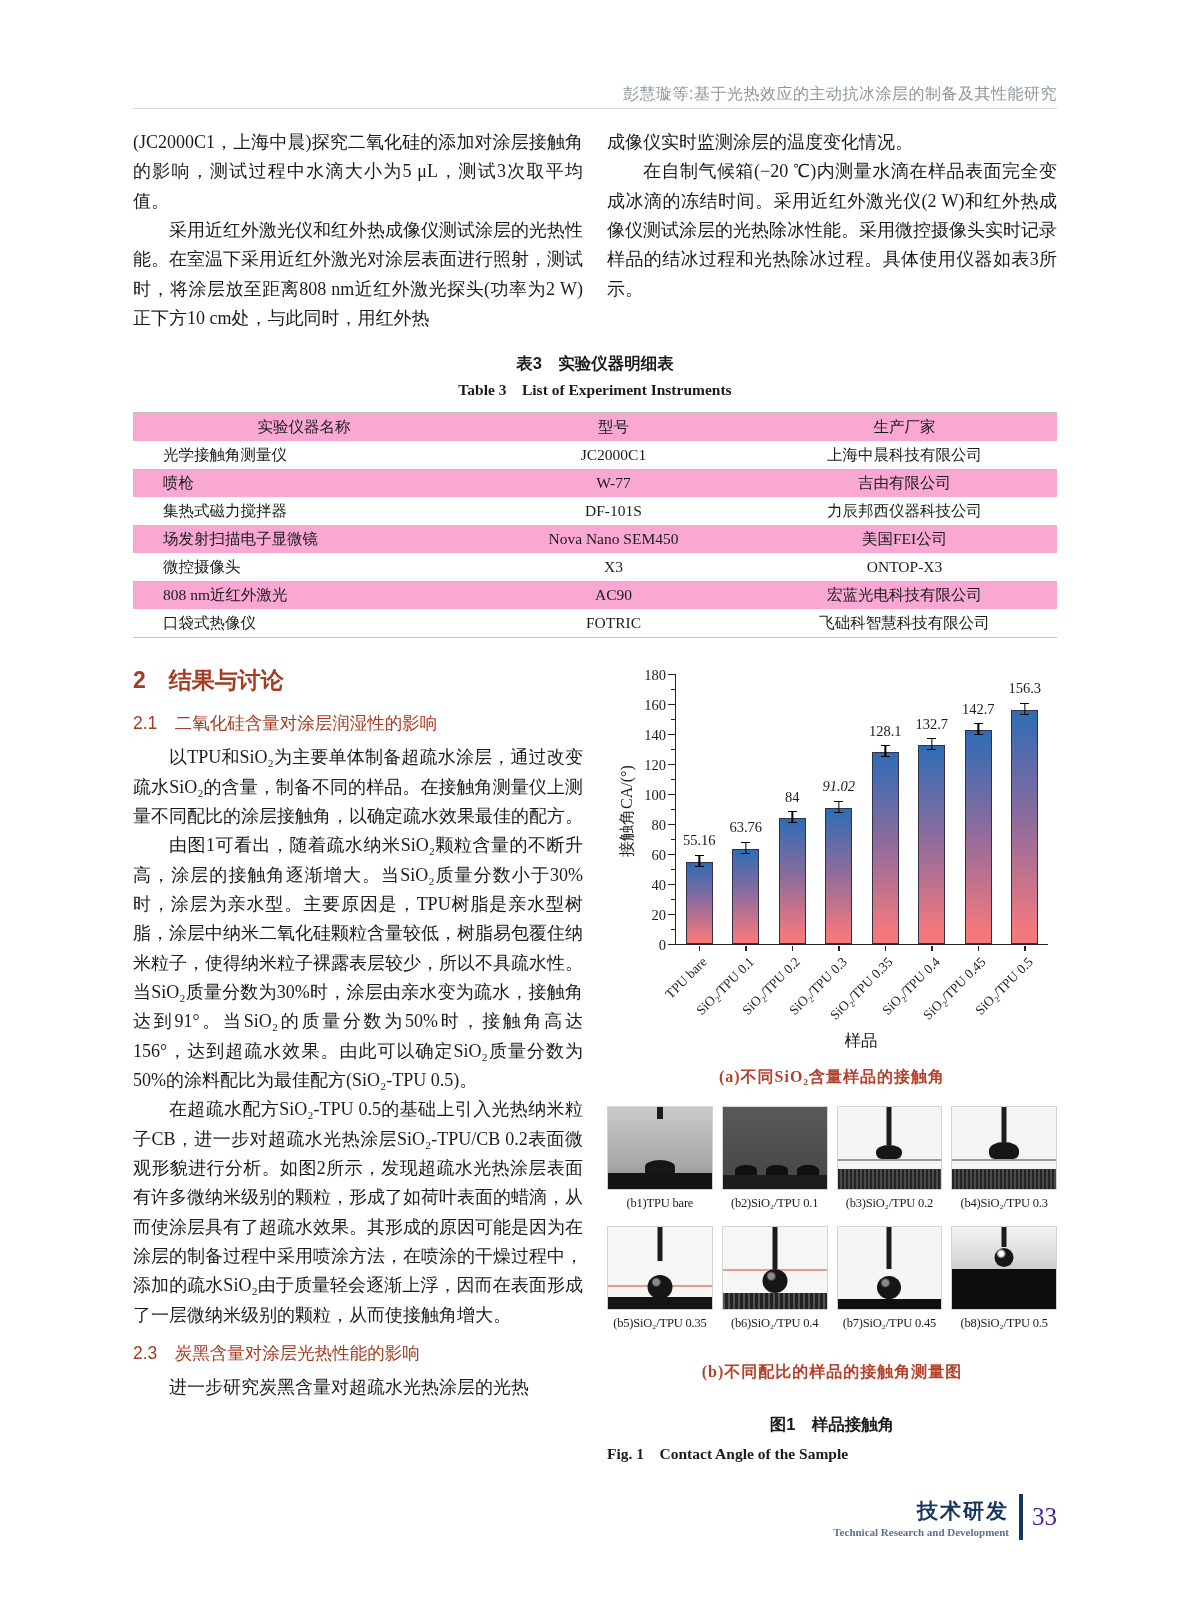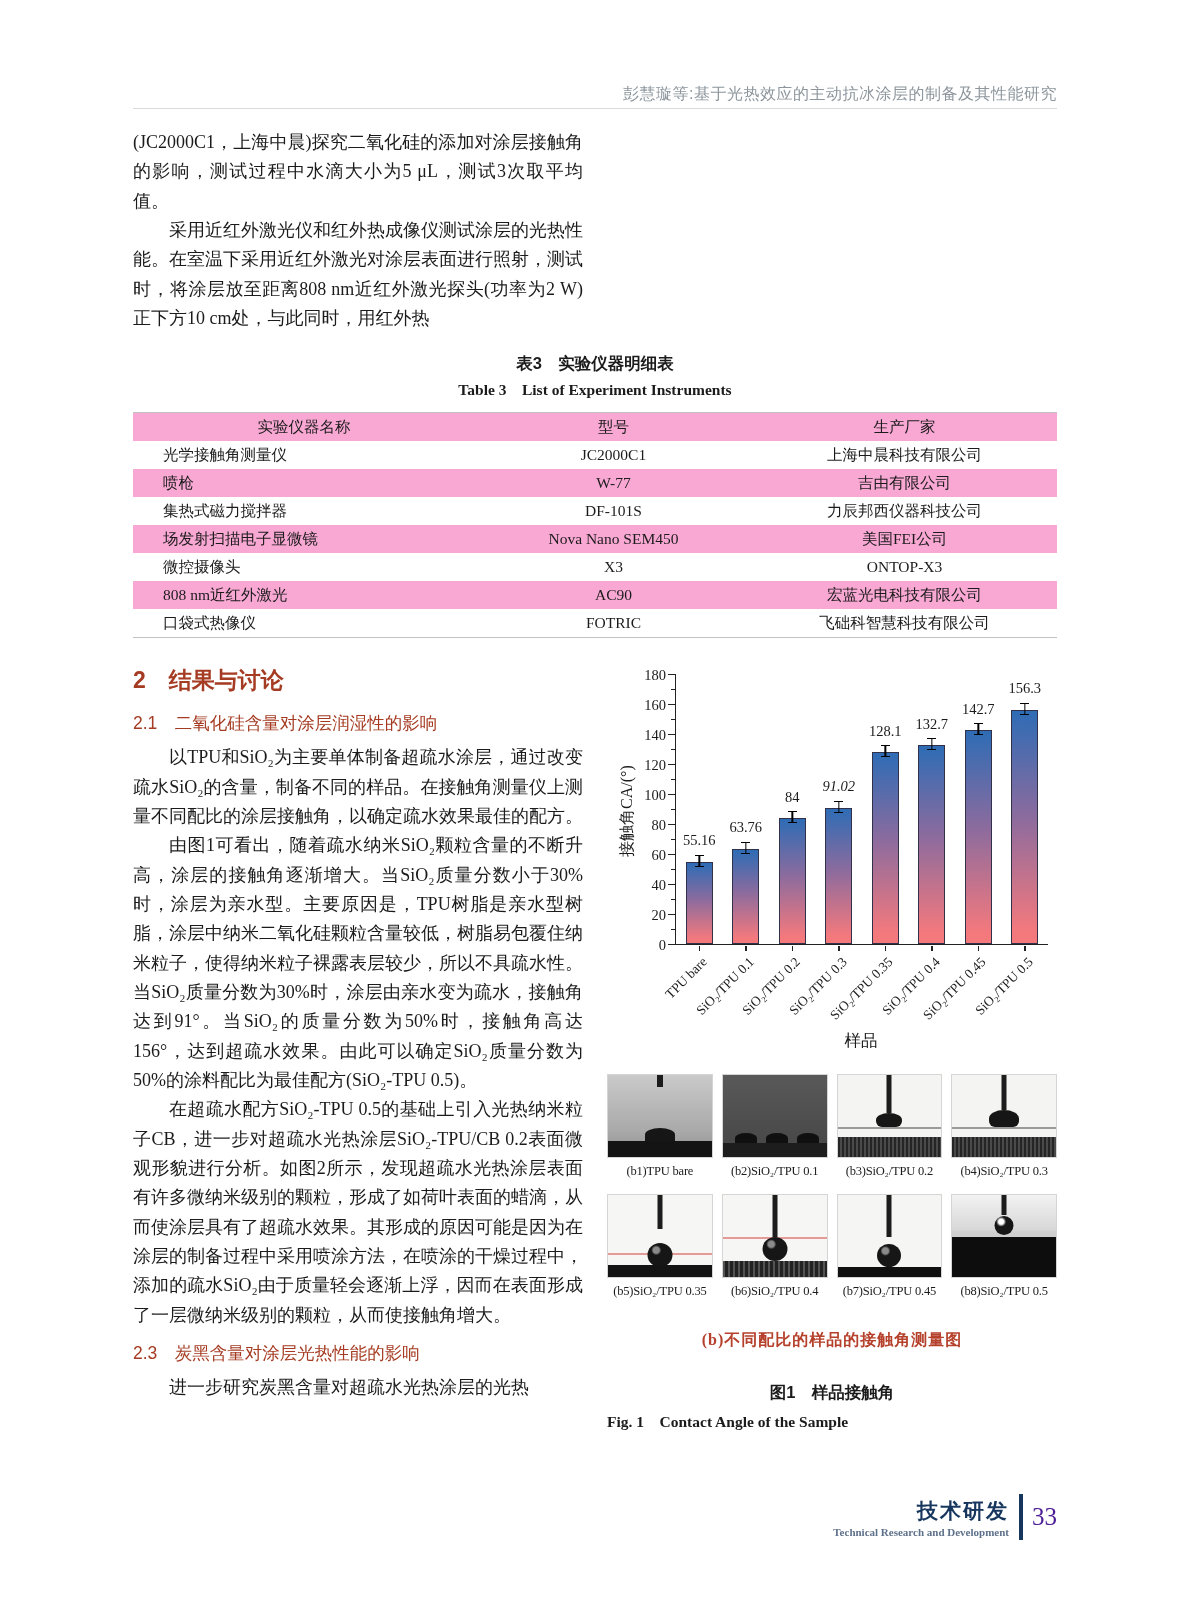--- a/index.html
+++ b/index.html
@@ -135,20 +135,24 @@
 <div class="page">
   <div class="content">
 
     <div class="running-head">彭慧璇等:基于光热效应的主动抗冰涂层的制备及其性能研究</div>
     <div class="head-rule"></div>
 
     <div class="twocol top-text">
       <div class="col">
         <p>(JC2000C1，上海中晨)探究二氧化硅的添加对涂层接触角的影响，测试过程中水滴大小为5 μL，测试3次取平均值。</p>
         <p class="ind">采用近红外激光仪和红外热成像仪测试涂层的光热性能。在室温下采用近红外激光对涂层表面进行照射，测试时，将涂层放至距离808 nm近红外激光探头(功率为2 W)正下方10 cm处，与此同时，用红外热</p>
+      </div>
+      <div class="col">
+        <p>成像仪实时监测涂层的温度变化情况。</p>
+        <p class="ind">在自制气候箱(−20 ℃)内测量水滴在样品表面完全变成冰滴的冻结时间。采用近红外激光仪(2 W)和红外热成像仪测试涂层的光热除冰性能。采用微控摄像头实时记录样品的结冰过程和光热除冰过程。具体使用仪器如表3所示。</p>
       </div>
     </div>
 
     <div class="tbl-cap-zh">表3　实验仪器明细表</div>
     <div class="tbl-cap-en">Table 3　List of Experiment Instruments</div>
 
     <table class="instr">
       <thead>
         <tr class="pink">
           <th class="c0">实验仪器名称</th>
@@ -275,20 +279,21 @@
               <div class="xtick" style="left: 301.5px;"></div>
               <div class="xlabel" style="right: 71.75px;">SiO₂/TPU 0.45</div>
               <div class="bar" style="left: 335.25px; height: 234.45px;"></div>
               <div class="err" style="left: 344.25px; bottom: 229.45px;"></div>
               <div class="vlab" style="left: 316.75px; bottom: 243.45px;">156.3</div>
               <div class="xtick" style="left: 348px;"></div>
               <div class="xlabel" style="right: 25.25px;">SiO₂/TPU 0.5</div>
             </div>
           <div class="xlab">样品</div>
         </div>
+        <div class="subcap">(a)不同SiO₂含量样品的接触角</div>
 
         <div class="photo-grid">
           <div class="pcell">
             <div class="photo ph-b1">
               <div class="needle"></div>
               <div class="drop"></div>
               <div class="ground"></div>
             </div>
             <div class="plabel">(b1)TPU bare</div>
           </div>

